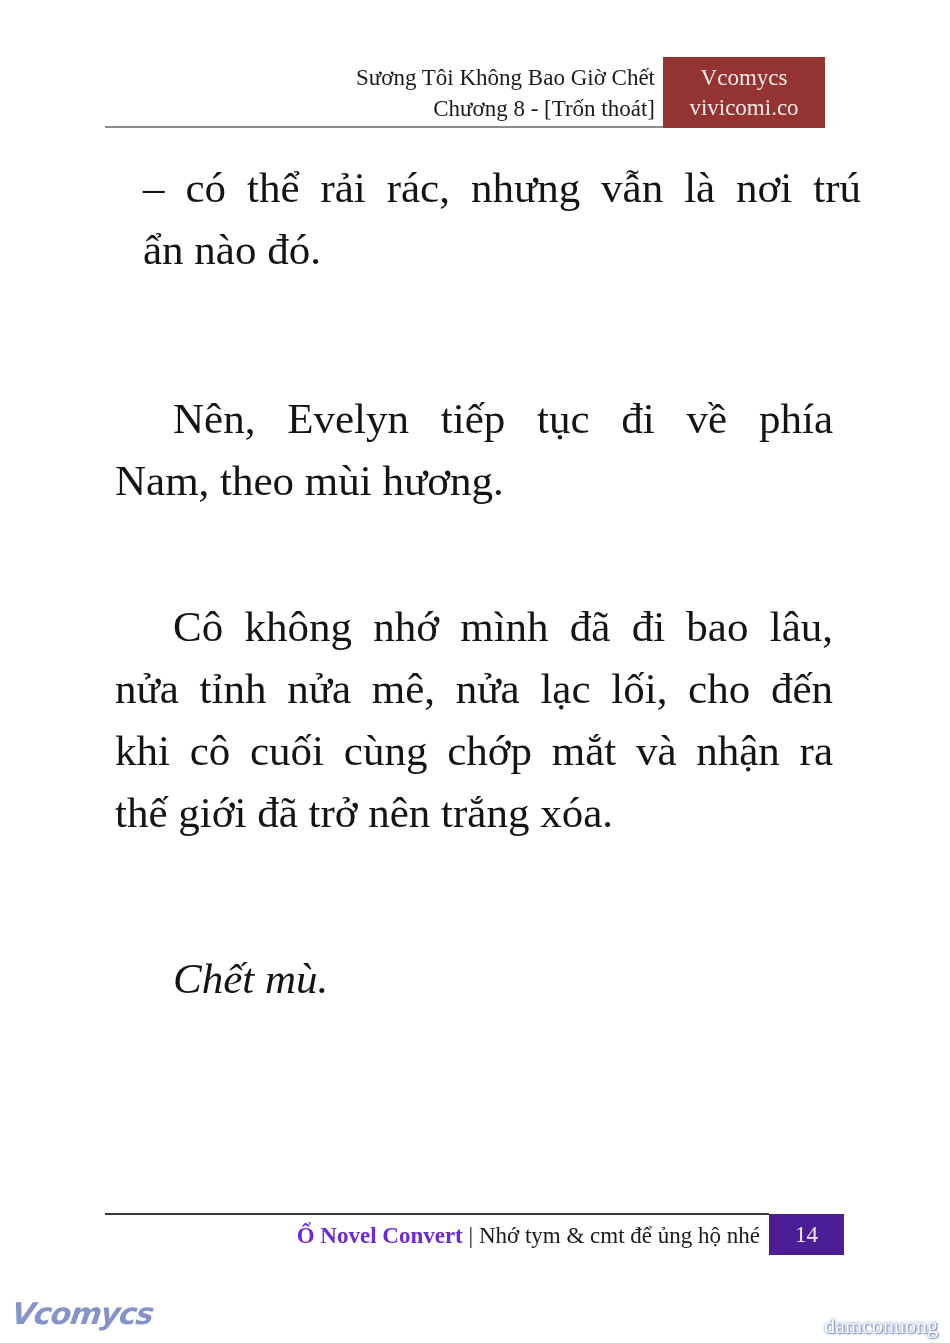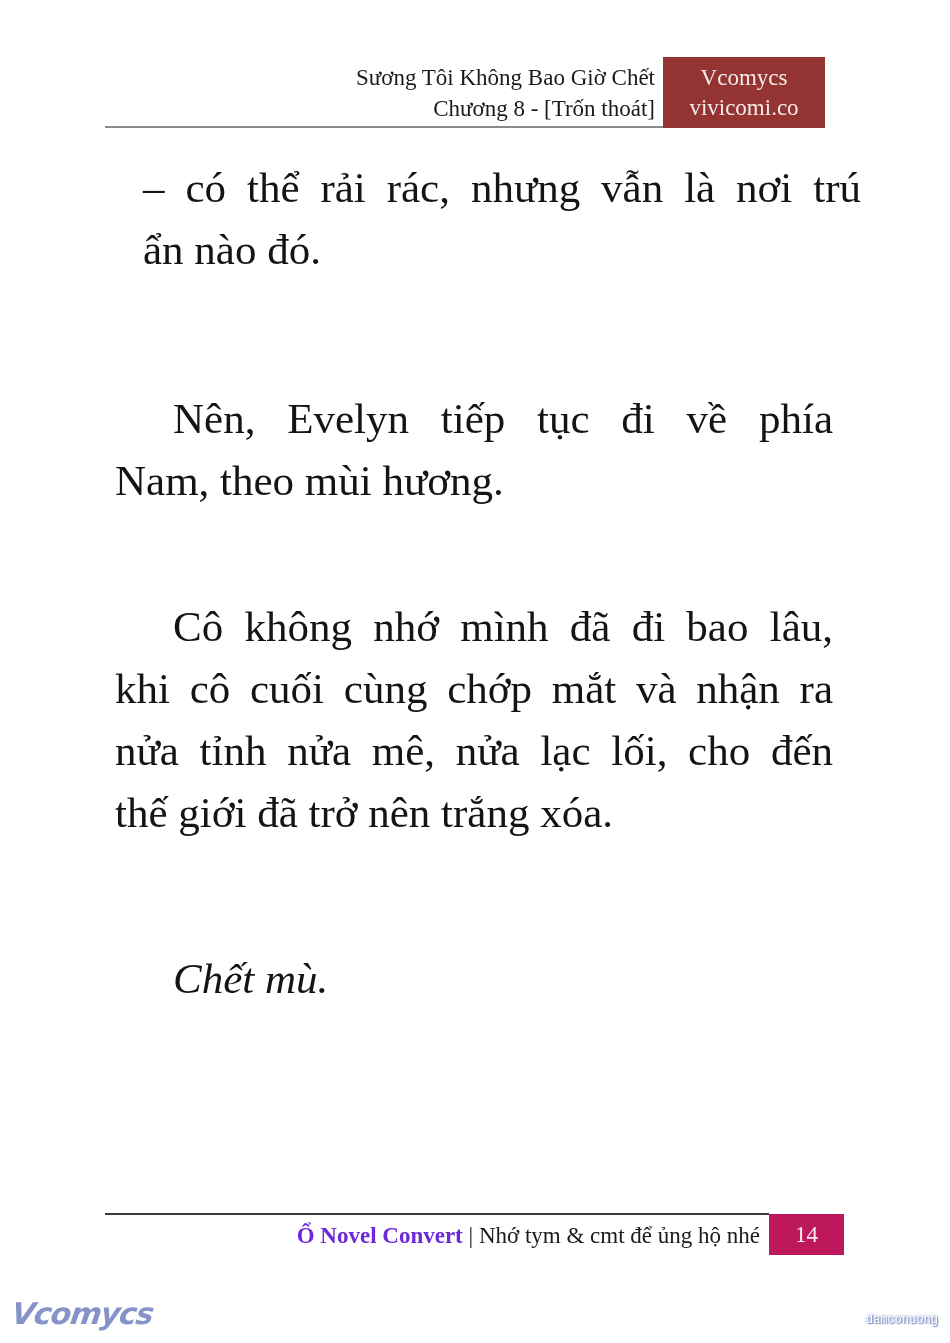--- a/index.html
+++ b/index.html
@@ -92,21 +92,21 @@
     }
     .footer-sep {
       color: #1a1a1a;
     }
     .page-badge {
       position: absolute;
       left: 769px;
       top: 1214px;
       width: 75px;
       height: 41px;
-      background: #be185d;
+      background: #4c1d95;
       color: #f6ecea;
       font-size: 23px;
       line-height: 41px;
       text-align: center;
     }
     .wm-left {
       position: absolute;
       left: 12px;
       top: 1296px;
       font-family: "DejaVu Sans", sans-serif;
@@ -114,22 +114,22 @@
       font-weight: bold;
       font-style: italic;
       letter-spacing: -1px;
       color: #8593c8;
       transform: skewX(-8deg);
     }
     .wm-right {
       position: absolute;
       right: 12px;
       top: 1313px;
-      font-family: Liberation Mono, monospace;
-      font-size: 12px;
+      font-family: Liberation Serif, serif;
+      font-size: 22px;
       color: #ffffff;
       text-shadow: 0 0 2px #8a9ccc, 0 0 3px #8a9ccc, 1px 1px 1px #6f84bb;
     }
   </style>
 </head>
 <body>
 
 <div class="header-titles">
   <div>Sương Tôi Không Bao Giờ Chết</div>
   <div>Chương 8 - [Trốn thoát]</div>
@@ -147,22 +147,22 @@
   <p>ẩn nào đó.</p>
 </div>
 
 <div class="body-text p2">
   <p class="indent line1">Nên, Evelyn tiếp tục đi về phía</p>
   <p>Nam, theo mùi hương.</p>
 </div>
 
 <div class="body-text p3">
   <p class="indent" style="text-align-last: justify;">Cô không nhớ mình đã đi bao lâu,</p>
+  <p style="text-align-last: justify;">nửa tỉnh nửa mê, nửa lạc lối, cho đến</p>
   <p style="text-align-last: justify;">khi cô cuối cùng chớp mắt và nhận ra</p>
-  <p style="text-align-last: justify;">nửa tỉnh nửa mê, nửa lạc lối, cho đến</p>
   <p>thế giới đã trở nên trắng xóa.</p>
 </div>
 
 <div class="body-text p4">
   <p class="indent">Chết mù.</p>
 </div>
 
 <div class="footer-rule"></div>
 
 <div class="footer-text">

